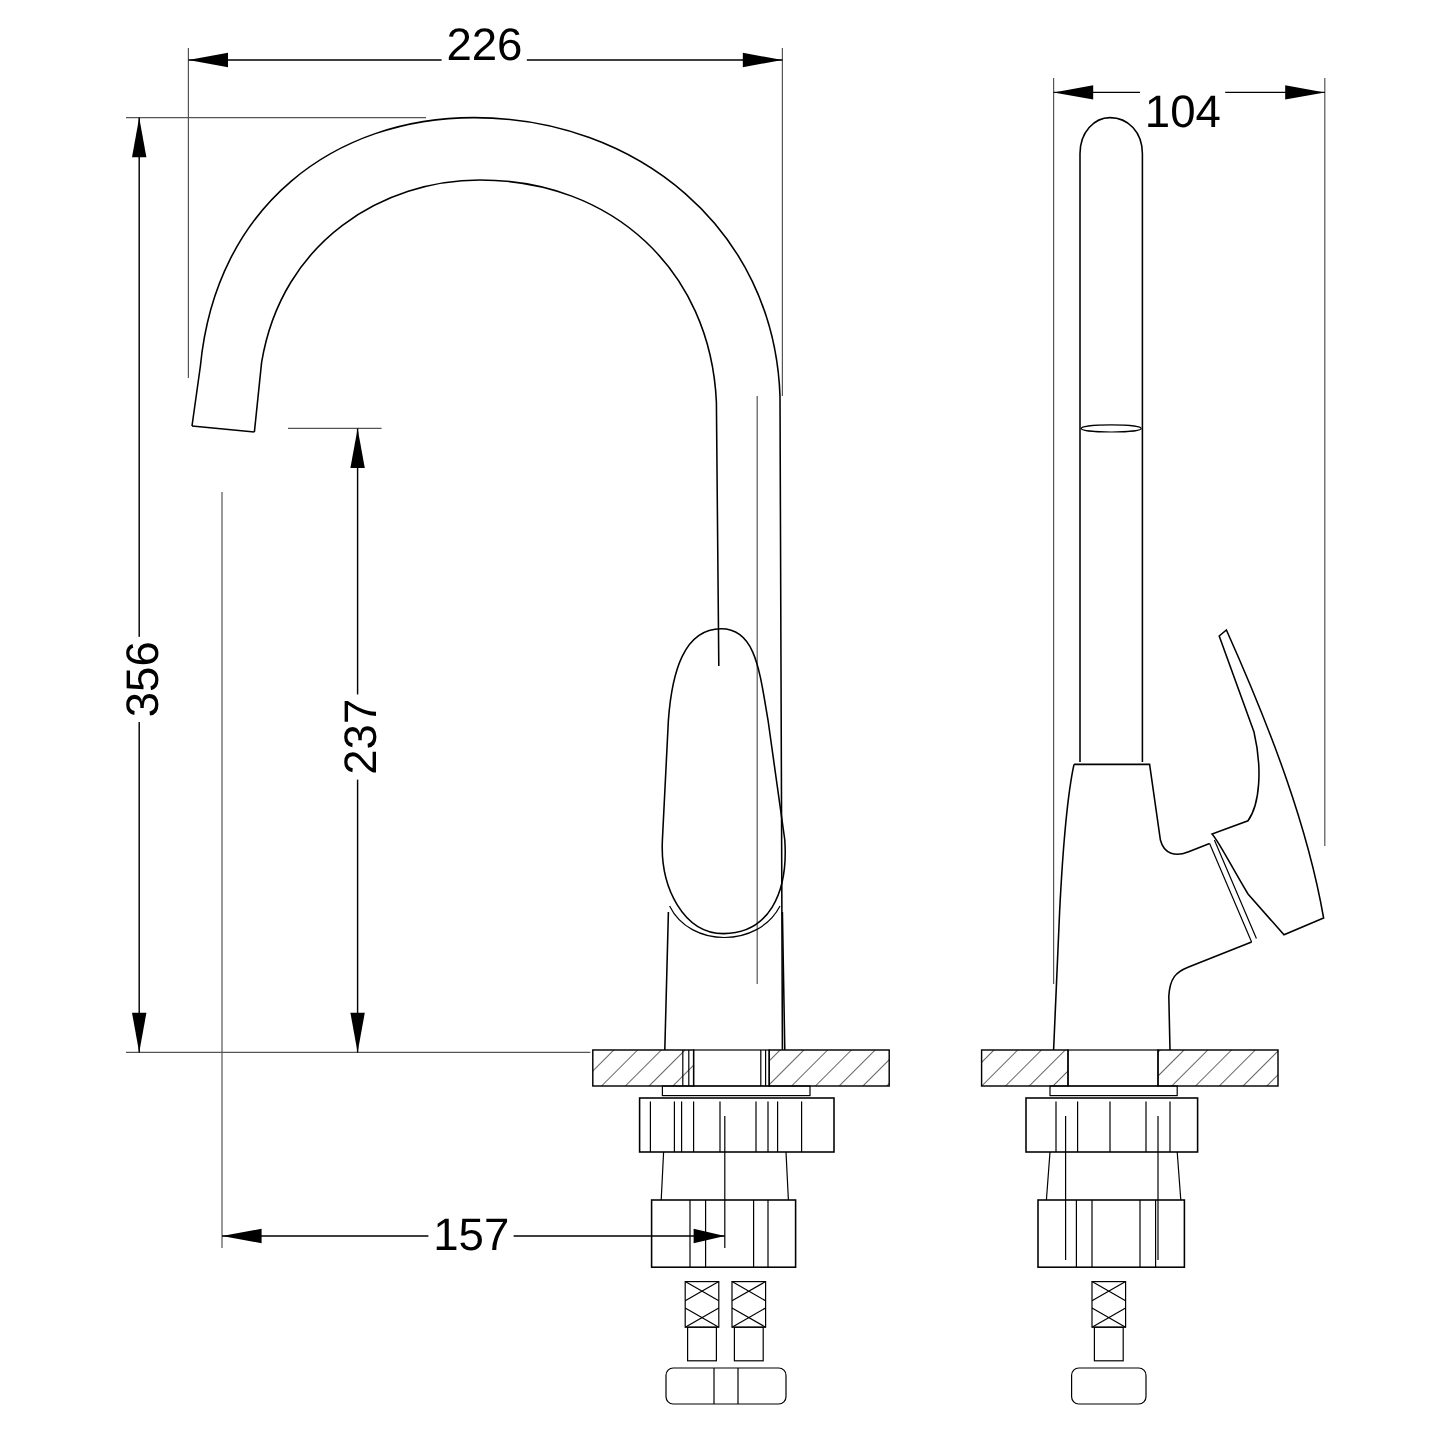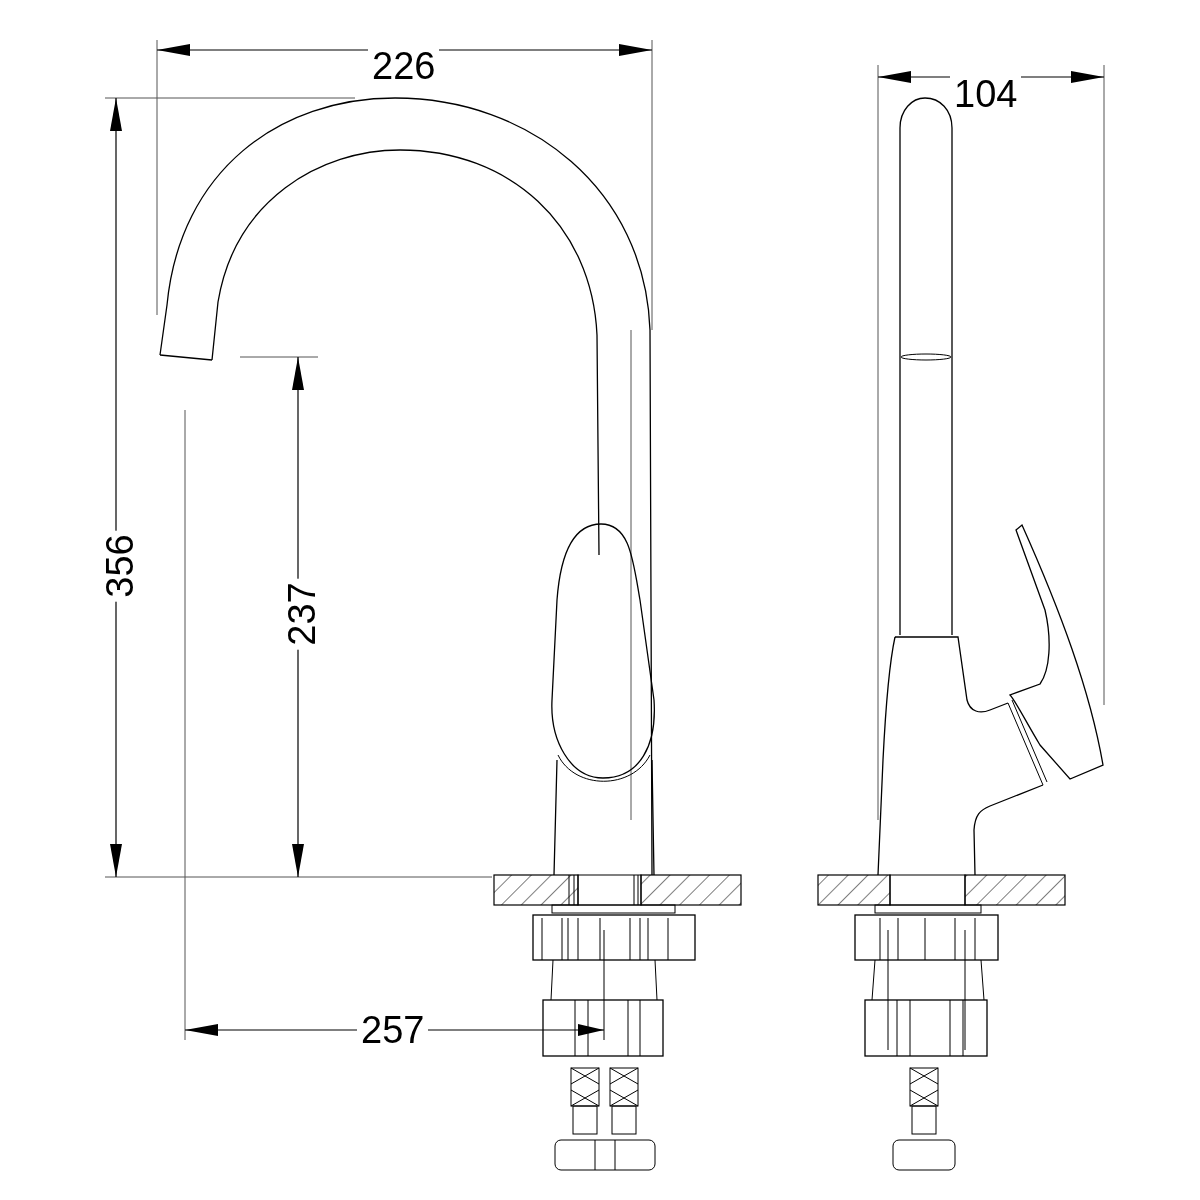--- a/index.html
+++ b/index.html
@@ -149,18 +149,18 @@
     <polygon class="arr" points="298,357 292,390 304,390"></polygon>
     <polygon class="arr" points="298,877 292,844 304,844"></polygon>
 
     <line class="gr" x1="185" y1="410" x2="185" y2="1040"></line>
     <line class="dim" x1="185" y1="1030" x2="604" y2="1030"></line>
     <polygon class="arr" points="185,1030 218,1024 218,1036"></polygon>
     <polygon class="arr" points="604,1030 578,1024 578,1036"></polygon>
   </g>
 </svg>
 
-<span class="lbl" style="left:368px;top:46px;">226</span>
+<span class="lbl" style="left:368px;top:18px;">226</span>
 <span class="lbl" style="left:950px;top:58px;margin-top:16px;">104</span>
 <span class="lbl vert" style="left:84px;top:546px;">356</span>
 <span class="lbl vert" style="left:266px;top:594px;">237</span>
-<span class="lbl" style="left:357px;top:1010px;">257</span>
+<span class="lbl" style="left:357px;top:1010px;">157</span>
 </div>
 
 </body></html>

